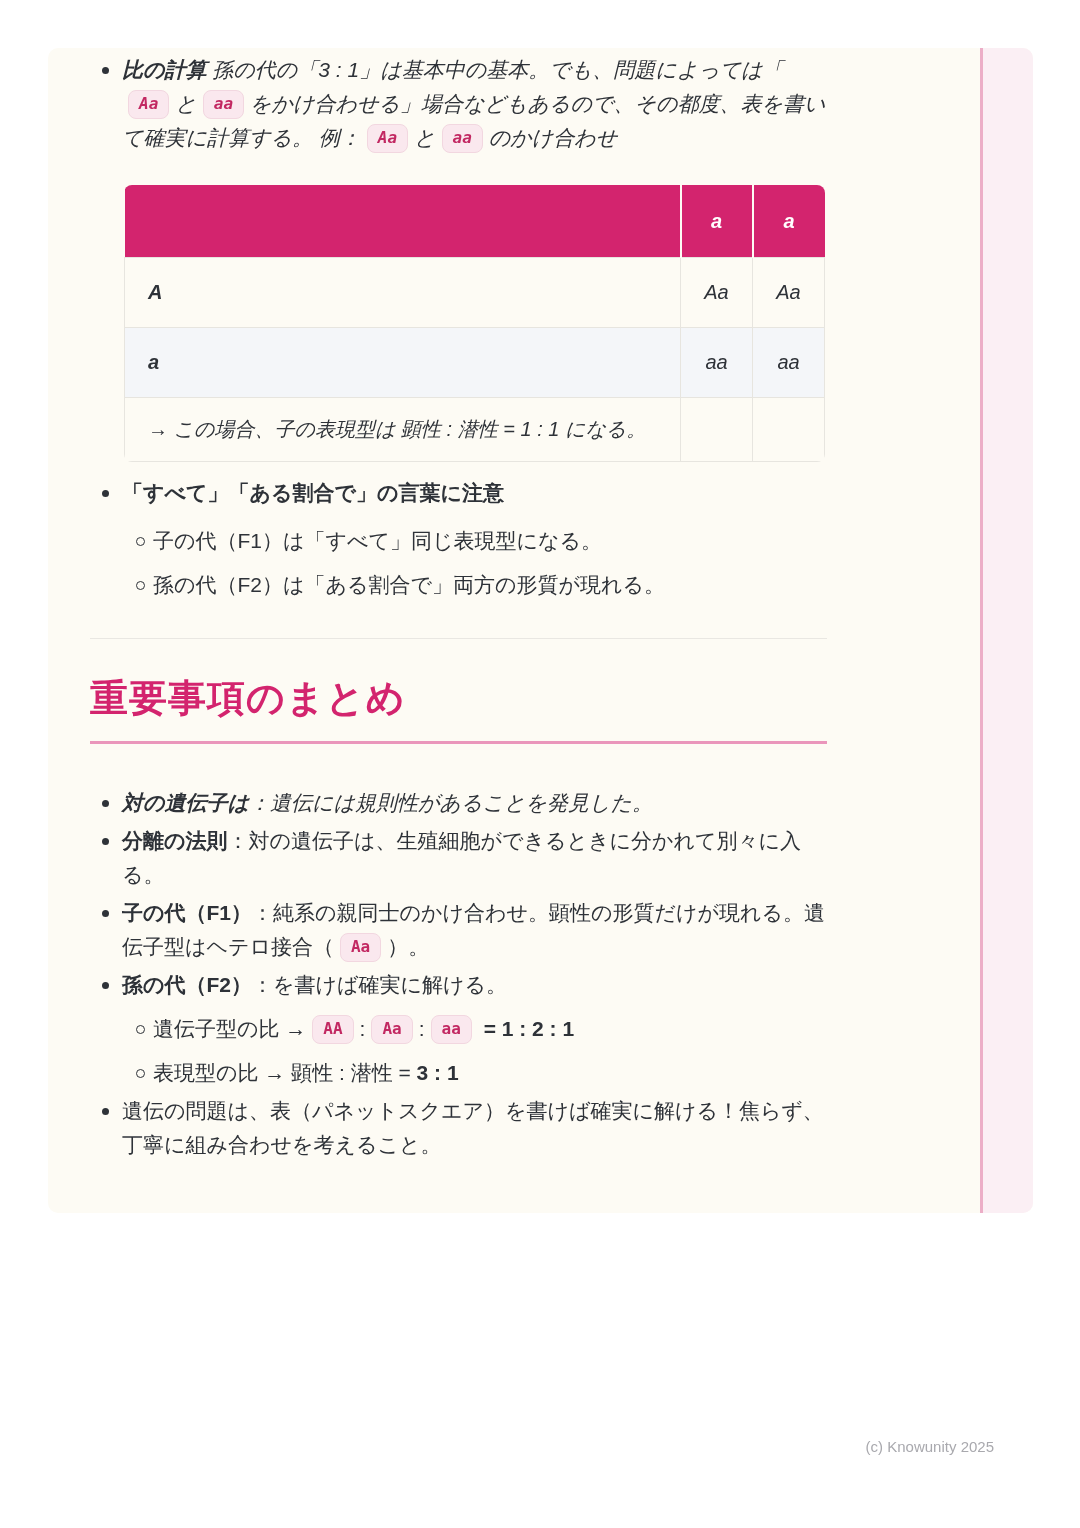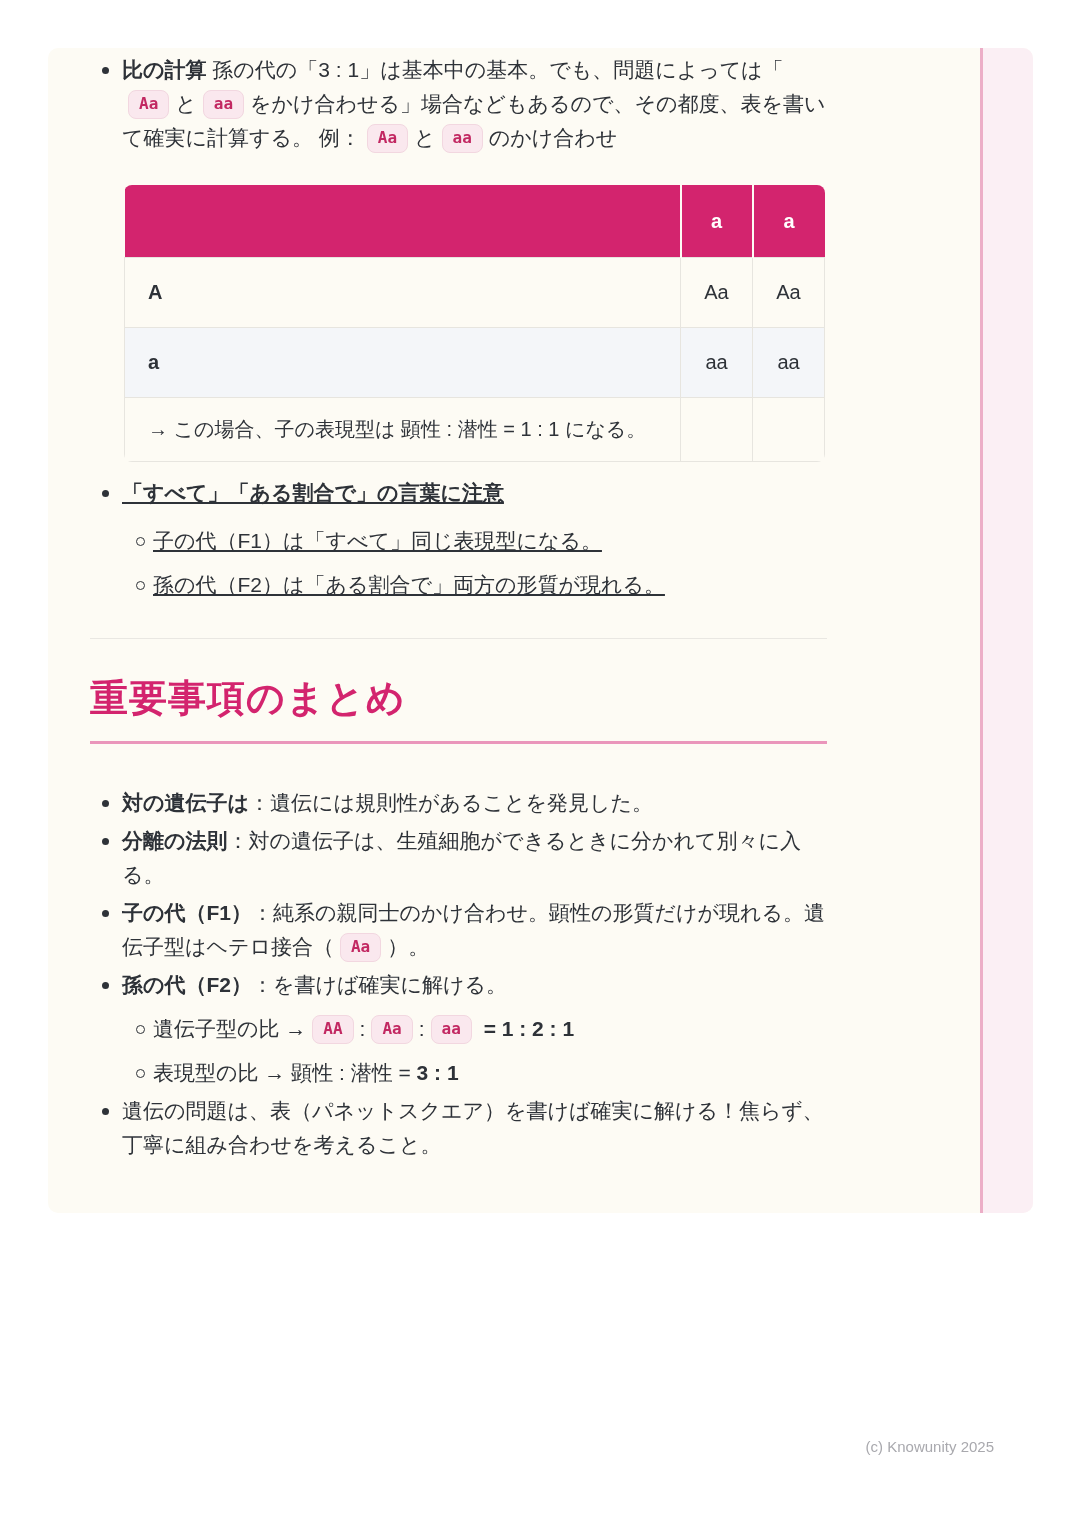--- a/index.html
+++ b/index.html
@@ -36,21 +36,21 @@
     background:var(--c-stripe_bg,#fbeff4);
     border-left:3px solid var(--c-stripe_border,#ecaec7);
     border-radius:0 10px 10px 0;
   }
   .content{
     position:absolute;left:42px;top:5px;width:737px;
     font-size:21px;line-height:34px;
   }
   ul{list-style:none;}
   .li{position:relative;padding-left:32px;margin-top:14px;}
-  .li:first-child{margin-top:0;}
+  .li:first-child{margin-top:0;font-style:italic;}
   .dot{
     position:absolute;left:12px;top:14px;width:7px;height:7px;
     border-radius:50%;background:var(--c-body_text,#2e3238);
   }
   .sub{margin-top:14px;}
   .li2{position:relative;padding-left:31px;margin-top:10px;}
   .ring{
     position:absolute;left:14px;top:13px;width:9px;height:9px;
     border-radius:50%;border:1.5px solid var(--c-body_text,#2e3238);
   }
@@ -137,21 +137,21 @@
               <tr class="note-row">
                 <td class="note-cell">→ この場合、子の表現型は 顕性 : 潜性 = 1 : 1 になる。</td>
                 <td class="val"></td>
                 <td class="val"></td>
               </tr>
             </tbody>
           </table>
         </div>
       </li>
 
-      <li class="li" style="text-decoration:underline;">
+      <li class="li" style="">
         <span class="dot"></span>
         <b>「すべて」「ある割合で」の言葉に注意</b>
         <ul class="sub">
           <li class="li2">
             <span class="ring"></span>
             <span>子の代（F1）は「すべて」同じ表現型になる。</span>
           </li>
           <li class="li2">
             <span class="ring"></span>
             <span>孫の代（F2）は「ある割合で」両方の形質が現れる。</span>

